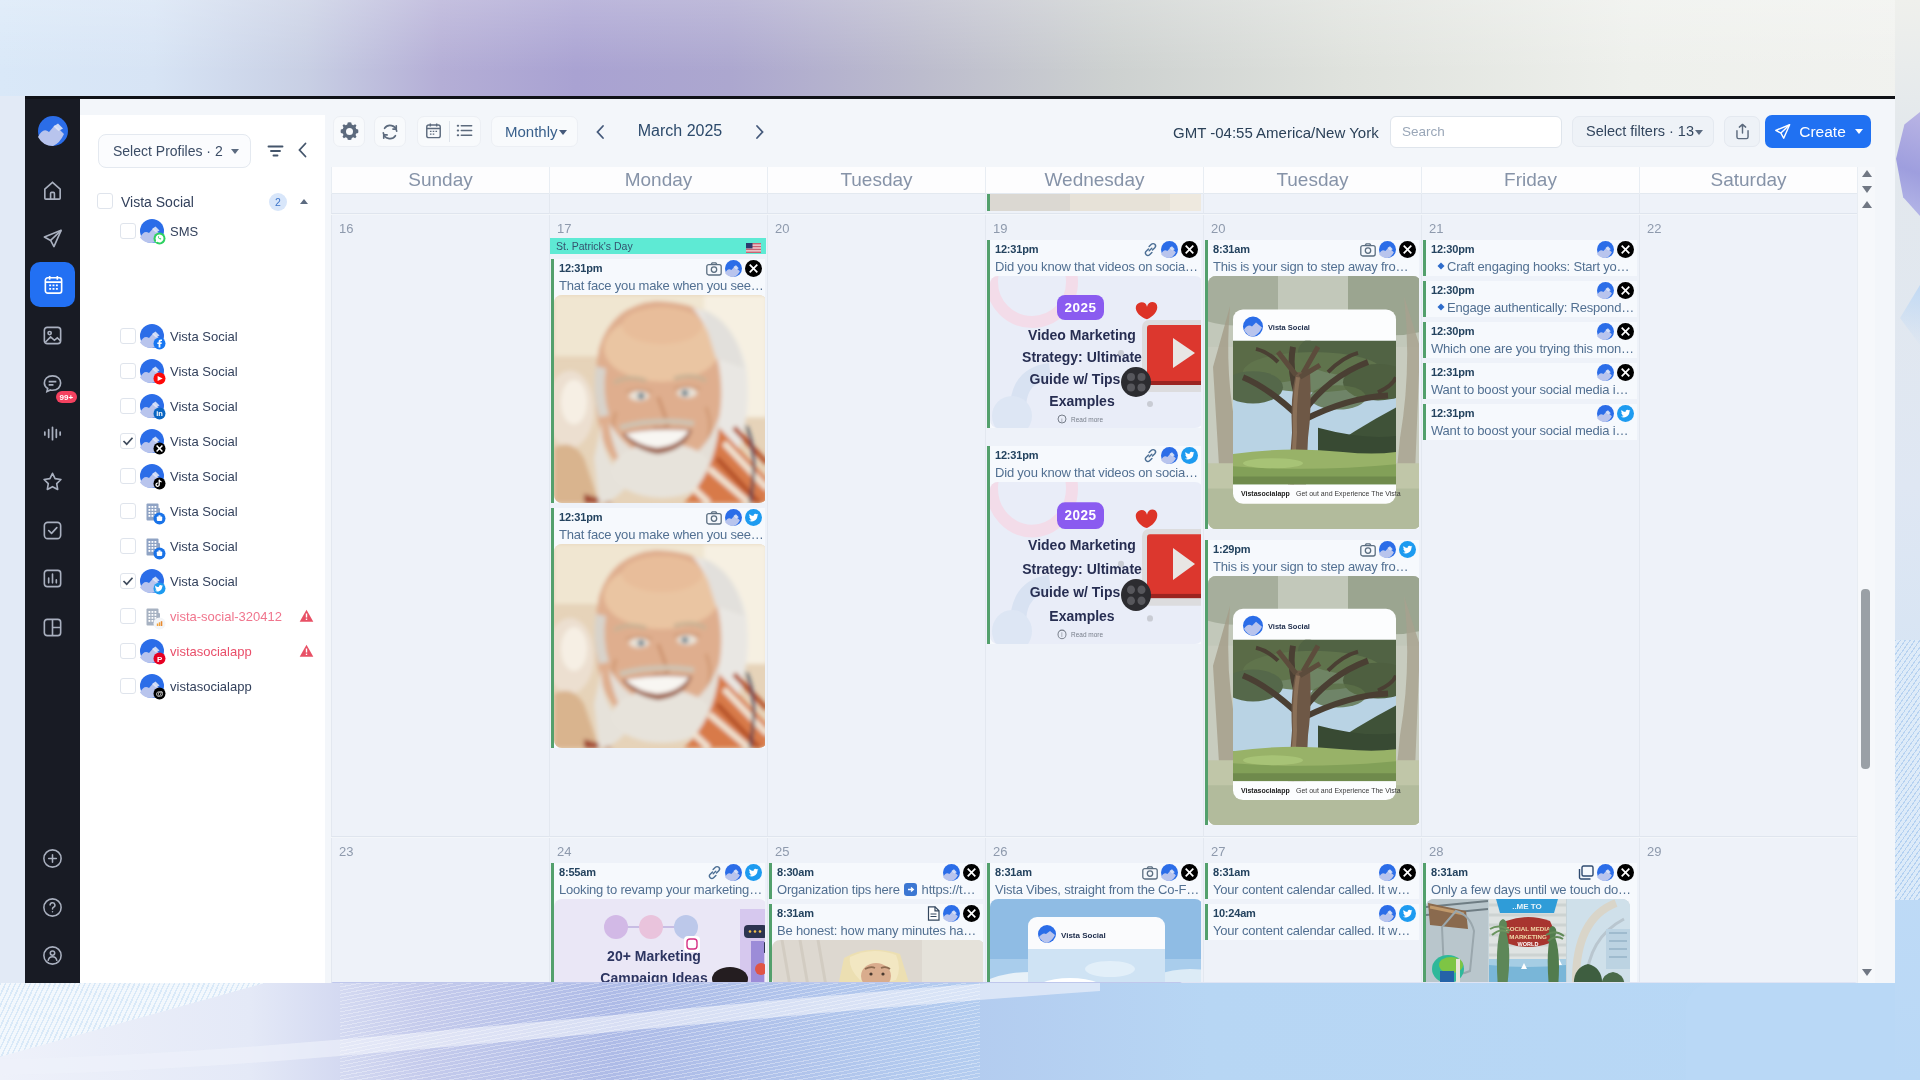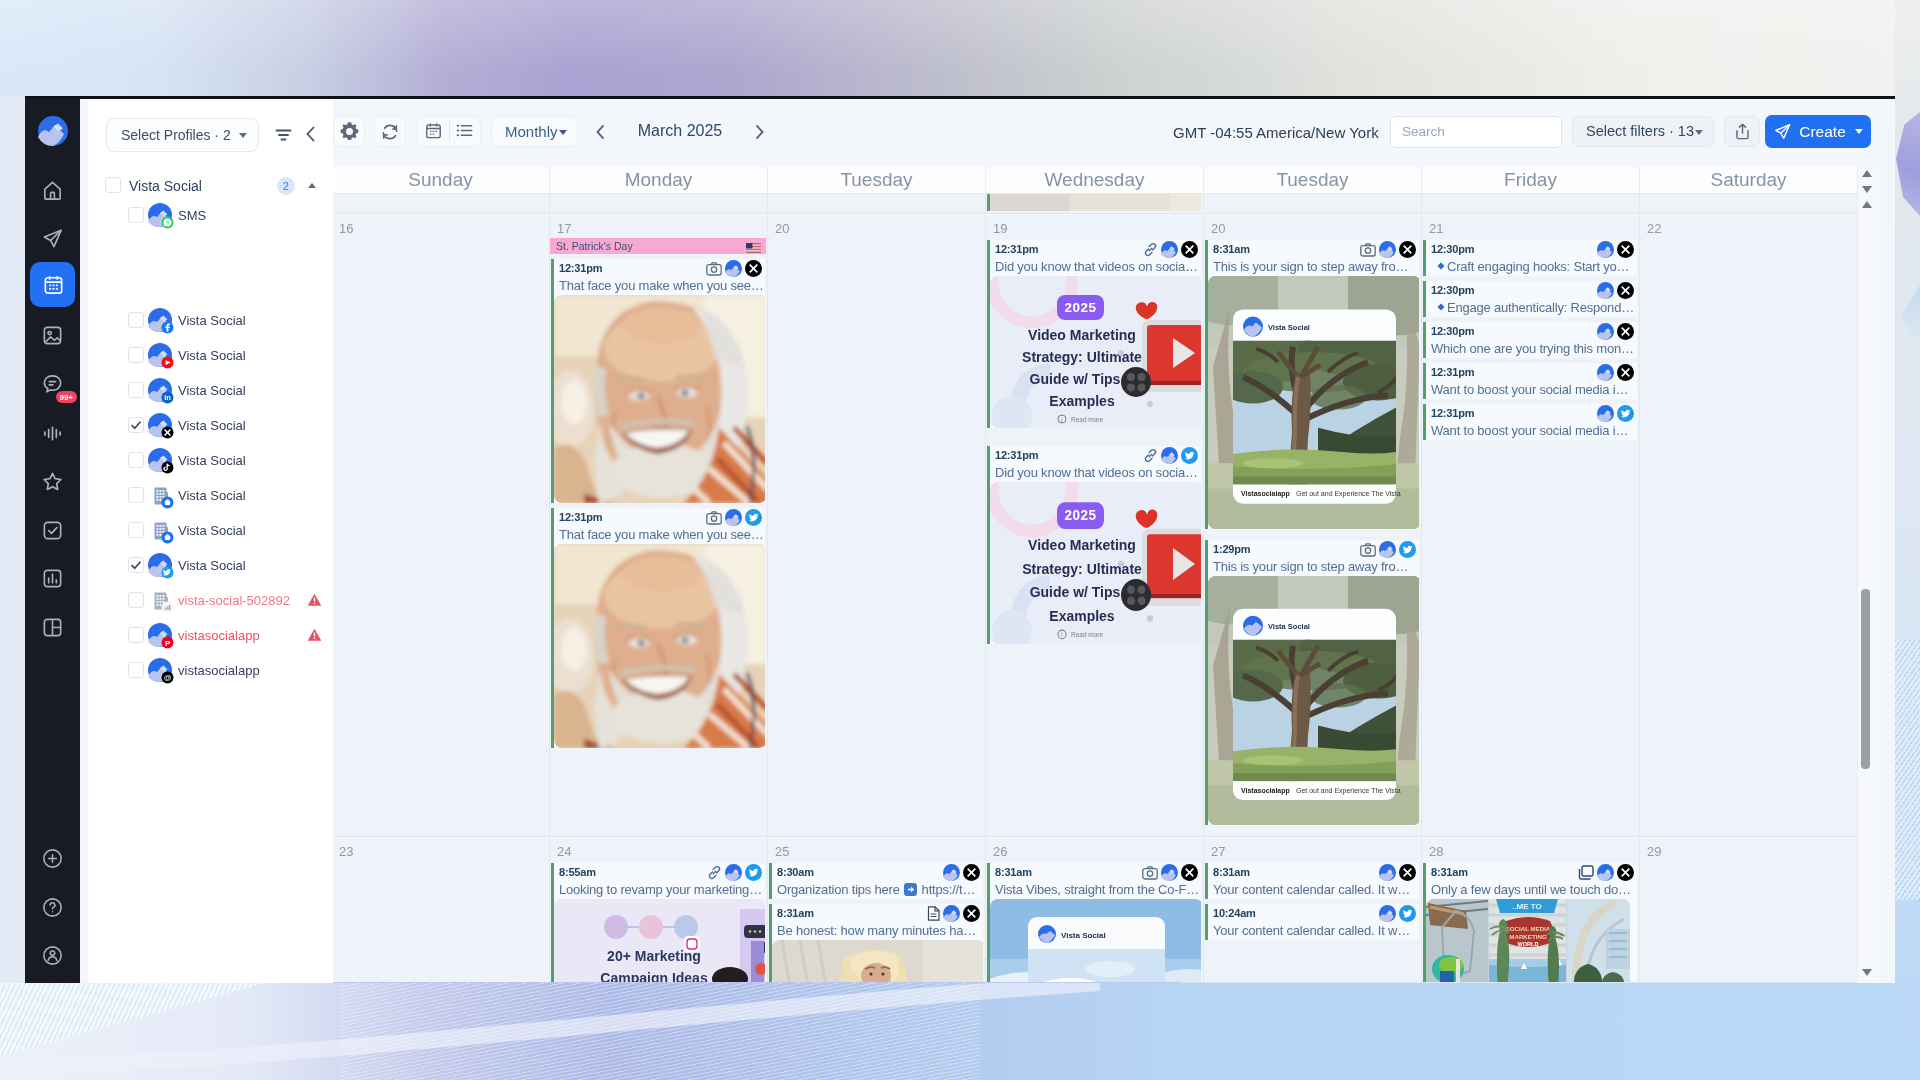--- a/index.html
+++ b/index.html
@@ -19,21 +19,21 @@
 #bgbl{position:absolute;left:0;top:983px;width:1080px;height:97px;
  background:repeating-linear-gradient(115deg,#d9e9f8 0 1.5px,#f3f8fd 1.5px 4.5px);
  clip-path:polygon(0 0,265px 0,0 76%);}
 #bgwave{position:absolute;left:0;top:983px;width:1100px;height:97px;}
 #bgcorner{position:absolute;left:1686px;top:983px;width:234px;height:97px;background:#b9d8f6;border-radius:26px 0 0 0;}
 #bgcorner2{position:absolute;left:1895px;top:940px;width:25px;height:60px;background:linear-gradient(180deg,rgba(185,216,246,0) 0%,#b9d8f6 85%);}
 #bgrstripe{position:absolute;left:1895px;top:640px;width:25px;height:260px;background:repeating-linear-gradient(125deg,rgba(176,206,240,.8) 0 1px,rgba(223,236,249,.9) 1px 4px);}
 
 #app{position:absolute;left:25px;top:96px;width:1870px;height:887px;background:#f3f6fa;overflow:hidden;border-top:3px solid #101217;}
 #sidebar{position:absolute;left:0;top:0;width:55px;height:884px;background:#181b24;}
-#panel{position:absolute;left:55px;top:0;width:245px;height:884px;background:#ffffff;margin-left:8px;}
+#panel{position:absolute;left:55px;top:16px;width:245px;height:884px;background:#ffffff;}
 #main{position:absolute;left:292px;top:0;width:1570px;height:672px;}
 
 .sicon{position:absolute;left:16px;width:23px;height:23px;}
 #calactive{position:absolute;left:5px;top:163px;width:45px;height:45px;background:#2270f3;border-radius:10px;}
 #badge99{position:absolute;left:31px;top:292px;background:#f4415f;color:#fff;font-size:8px;font-weight:bold;border-radius:7px;padding:1.5px 3.5px;letter-spacing:0;}
 
 .pbtn{position:absolute;border:1px solid #e4e9f0;border-radius:8px;background:#fbfcfe;}
 #selprof{left:18px;top:19px;width:153px;height:34px;color:#3c4d66;font-size:14px;line-height:32px;padding-left:14px;}
 #selprof .car{position:absolute;right:11px;top:14px;}
 .car{width:0;height:0;border-left:4.5px solid transparent;border-right:4.5px solid transparent;border-top:5px solid #5c6b80;}
@@ -176,21 +176,21 @@
         <div class="date" style="left:444px;top:650px">25</div>
         <div class="date" style="left:662px;top:650px">26</div>
         <div class="date" style="left:880px;top:650px">27</div>
         <div class="date" style="left:1098px;top:650px">28</div>
         <div class="date" style="left:1316px;top:650px">29</div>
         <div class="post" style="left:656px;top:0;height:17px"><svg width="214" height="17" preserveAspectRatio="none" viewBox="0 0 214 17">
             <rect width="214" height="17" fill="#e7e2d8"></rect>
             <rect width="80" height="17" fill="#dbd8d2"></rect>
             <rect x="180" width="34" height="17" fill="#eee9df"></rect>
           </svg></div>
-        <div class="abs" style="left:219px;top:44px;width:216px;height:16px;background:#f9a8d4;font-size:10.5px;color:#35536f;line-height:16px;padding-left:6px;">St. Patrick's Day<span style="position:absolute;right:5px;top:3px"><svg width="15" height="10" viewBox="0 0 15 10">
+        <div class="abs" style="left:219px;top:44px;width:216px;height:16px;background:#5eead4;font-size:10.5px;color:#35536f;line-height:16px;padding-left:6px;">St. Patrick's Day<span style="position:absolute;right:5px;top:3px"><svg width="15" height="10" viewBox="0 0 15 10">
               <rect width="15" height="10" fill="#fff"></rect>
               <rect y="0" width="15" height="0.77" fill="#b8364a"></rect>
               <rect y="1.54" width="15" height="0.77" fill="#b8364a"></rect>
               <rect y="3.08" width="15" height="0.77" fill="#b8364a"></rect>
               <rect y="4.62" width="15" height="0.77" fill="#b8364a"></rect>
               <rect y="6.16" width="15" height="0.77" fill="#b8364a"></rect>
               <rect y="7.7" width="15" height="0.77" fill="#b8364a"></rect>
               <rect y="9.23" width="15" height="0.77" fill="#b8364a"></rect>
               <rect width="6.5" height="5.4" fill="#2c3a6e"></rect>
             </svg></span></div>
@@ -1117,21 +1117,21 @@
           <rect x="11.5" y="13" width="1.8" height="1.8" fill="#fff"></rect>
           <rect x="14.5" y="13" width="1.8" height="1.8" fill="#fff"></rect>
           <rect x="8.5" y="16" width="1.8" height="1.8" fill="#fff"></rect>
           <rect x="11.5" y="16" width="1.8" height="1.8" fill="#fff"></rect>
           <rect x="14.5" y="16" width="1.8" height="1.8" fill="#fff"></rect>
           <circle cx="19.5" cy="19.5" r="6" fill="#f3f5f8"></circle>
           <rect x="16.8" y="19.5" width="1.5" height="2.5" fill="#f2a33c"></rect>
           <rect x="18.8" y="18.3" width="1.5" height="3.7" fill="#f2a33c"></rect>
           <rect x="20.8" y="17.2" width="1.5" height="4.8" fill="#e8892f"></rect>
         </svg>
-        <span class="lb" style="color:#f0758d">vista-social-502892</span>
+        <span class="lb" style="color:#f0758d">vista-social-320412</span>
         <svg class="warn" width="15" height="14" viewBox="0 0 15 14">
           <path d="M7.5 0.8 L14.3 12.7 H0.7 Z" fill="#e85065" rx="2"></path>
           <rect x="6.8" y="4.5" width="1.4" height="4" fill="#fff"></rect>
           <rect x="6.8" y="9.6" width="1.4" height="1.4" fill="#fff"></rect>
         </svg>
       </div>
 <div class="prow" style="top:518.5px">
         <div class="cb"></div>
         <svg class="av" width="26" height="26" viewBox="0 0 26 26">
           <circle cx="12" cy="12" r="12" fill="#2b6de8"></circle>

